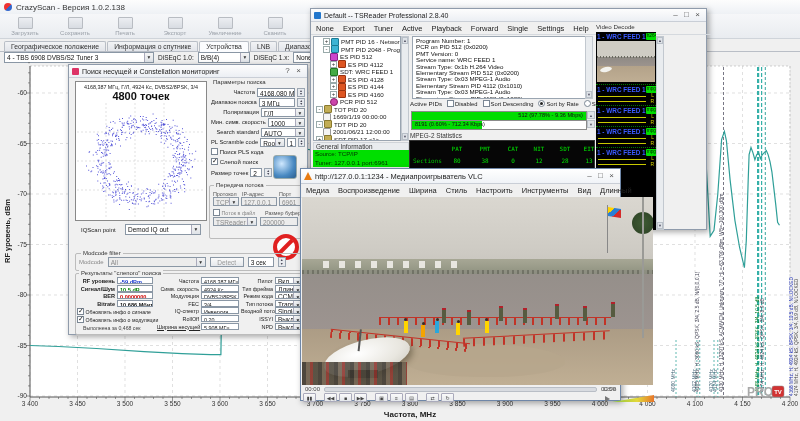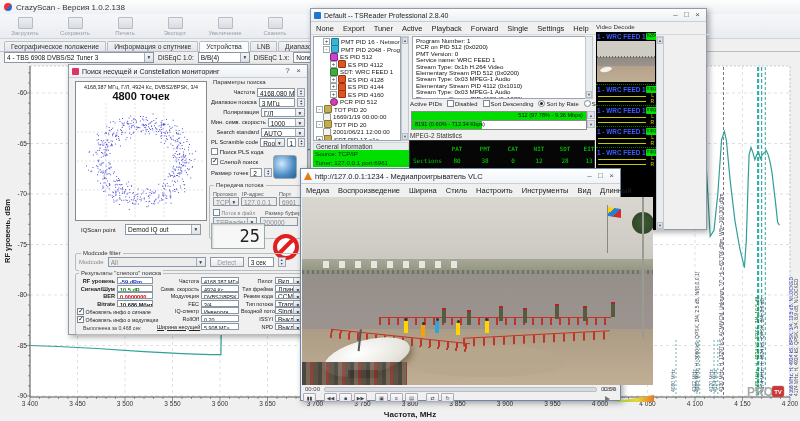--- a/index.html
+++ b/index.html
@@ -415,21 +415,20 @@
       <span>Поток в файл</span>
       <span style="margin-left:8px;color:#555;">Размер буфера</span>
     </div>
     <div class="abs" style="left:144px;top:152px;display:flex;gap:3px;">
       <div class="dd dis" style="width:44px;height:9px;">TSReader</div>
       <div class="fld dis" style="width:38px;height:9px;">200000</div>
     </div>
 
     <div class="abs lbl" style="left:12px;top:162px;font-size:6px;">IQScan point</div>
     <div class="dd abs" style="left:56px;top:159px;width:76px;height:11px;">Demod IQ out</div>
-    <div class="abs sevenseg" style="left:142px;top:158px;width:54px;height:26px;border:1px solid #9aa;background:#f7f7f7;box-shadow:inset 1px 1px 2px #ccc;font-size:17px;color:#222;text-align:right;padding-right:4px;line-height:25px;box-sizing:border-box;">25</div>
     <div class="abs stopicon" style="left:204px;top:158px;width:26px;height:26px;"></div>
 
     <div class="grp" style="left:6px;top:188px;width:228px;height:16px;"></div>
     <div class="grpl" style="left:12px;top:185px;">Modcode filter</div>
     <div class="abs" style="left:10px;top:192px;display:flex;gap:4px;align-items:center;">
       <span class="lbl" style="font-size:6px;color:#888;">Modcode</span>
       <div class="dd dis" style="width:98px;height:10px;">All</div>
       <div class="btn" style="width:34px;height:10px;line-height:9px;color:#999;">Detect</div>
       <div class="fld" style="width:26px;height:10px;">3 сек</div>
       <div class="spin" style="height:10px;"></div>

